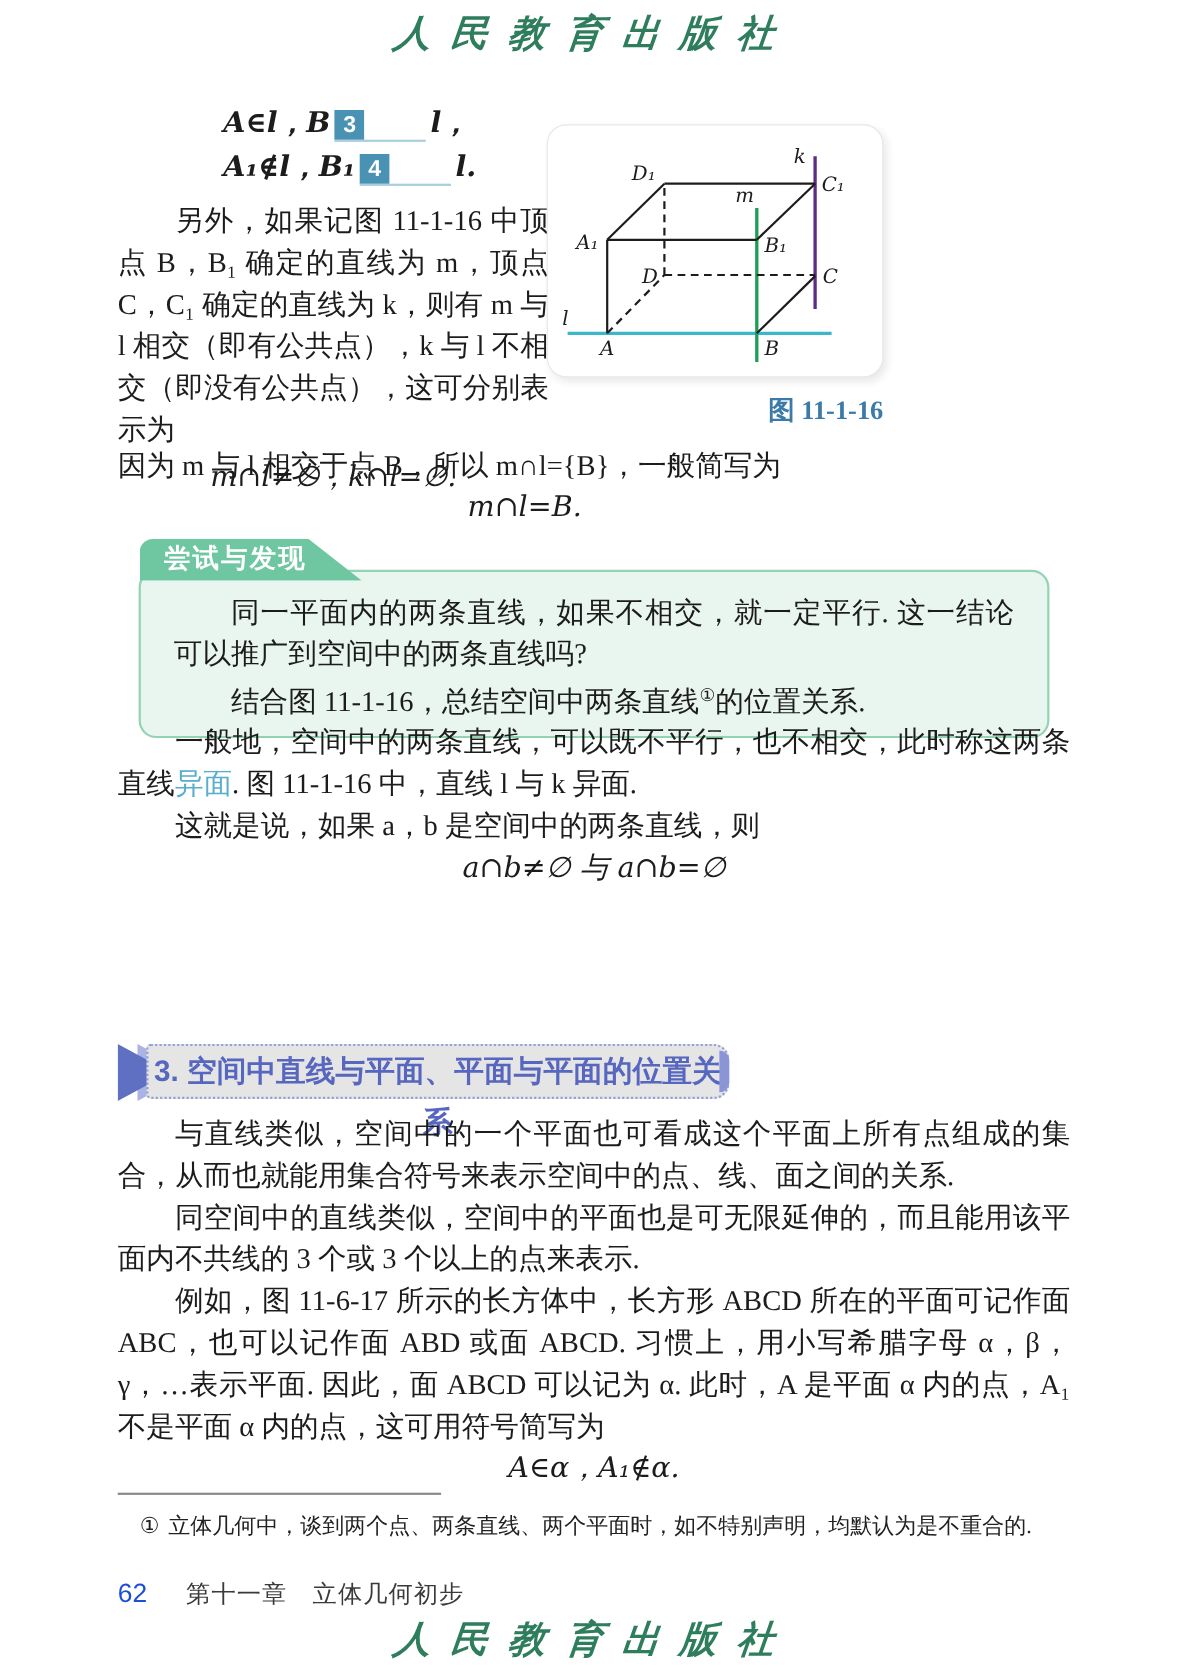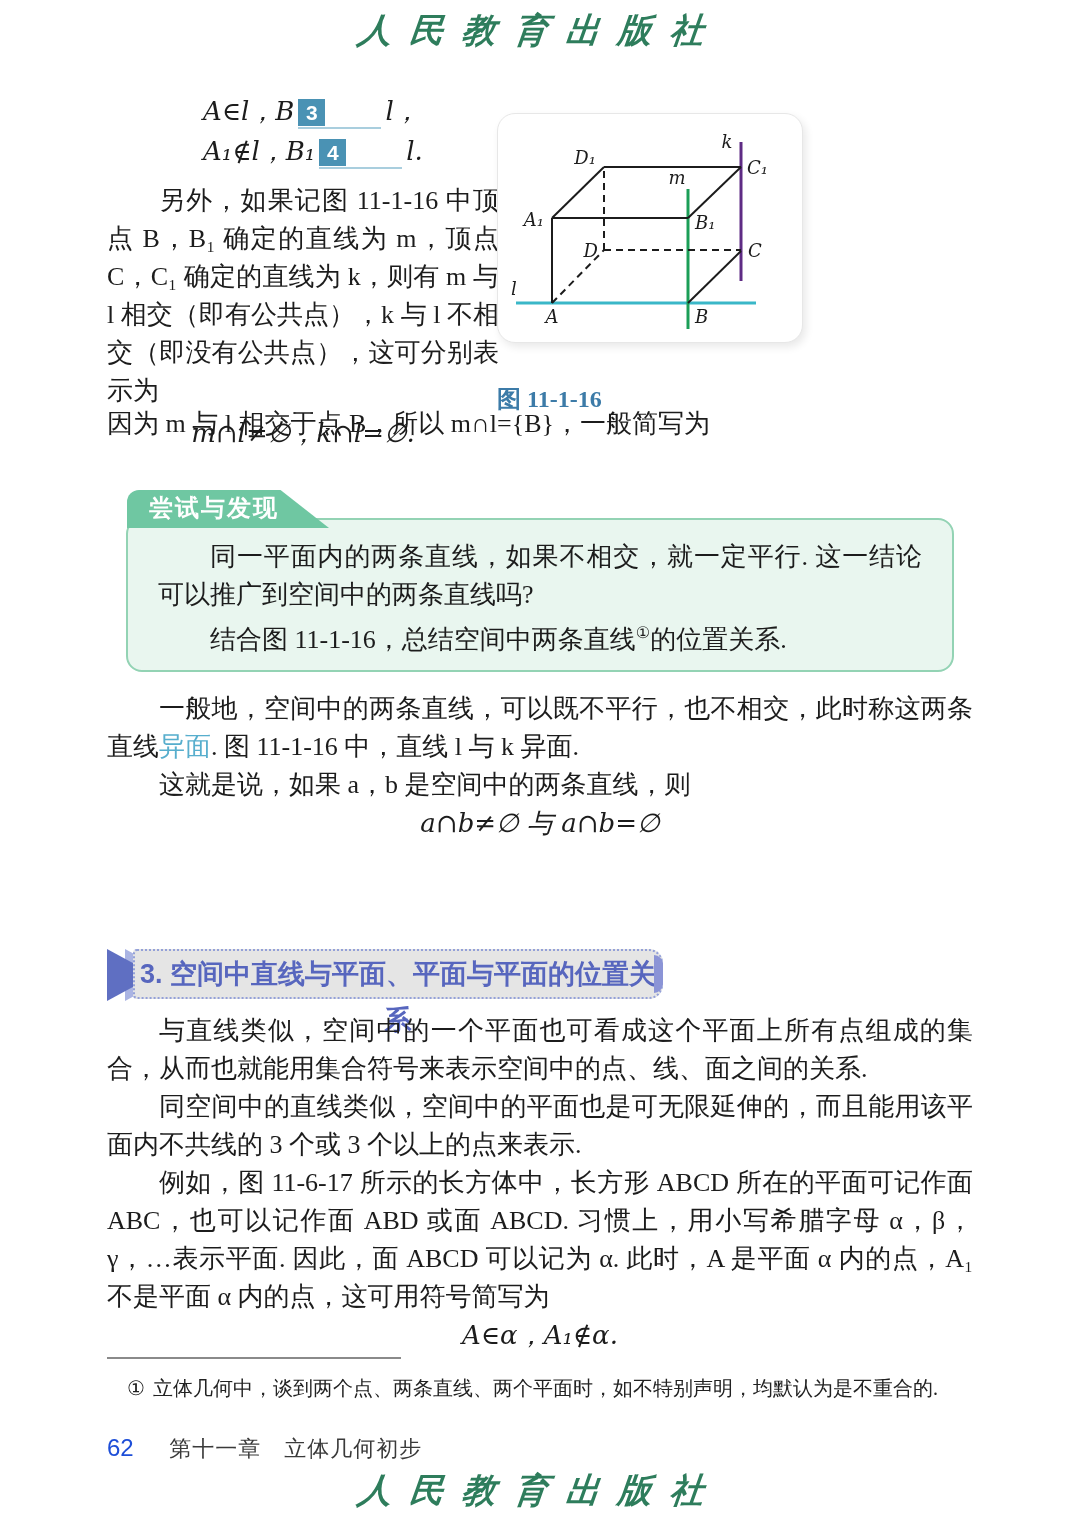--- a/index.html
+++ b/index.html
@@ -12,21 +12,21 @@
   .logo {
     position:absolute; left:0; right:0; text-align:center;
     font-family:"DejaVu Serif",serif; font-style:italic; font-weight:bold;
     color:#2e7d5c; font-size:34px; letter-spacing:18px; transform:skewX(-6deg);
   }
   .header-logo { top:8px; }
   .footer-logo { top:1468px; }
   
   .para { font-size:26px; line-height:38px; text-align:justify; }
   .indent { text-indent:2em; }
-  .math { font-family:"DejaVu Serif",serif; font-style:italic; }
+  .math { font-family:"DejaVu Serif",serif; font-style:italic;font-weight:bold; }
   .formula {
     font-family:"DejaVu Serif",serif; font-style:italic;
     font-size:26px; text-align:center;
   }
   .accent { color:#57aecd; }
   
   .top-left { position:absolute; left:107px; top:94px; width:392px; }
   .tf-line { height:40px; padding-left:96px; font-size:26px; white-space:nowrap; }
   .fill { display:inline-block; border-bottom:2px solid #a9cede; margin:0 4px; }
   .badge {
@@ -37,22 +37,22 @@
   .blank-space { display:inline-block; width:56px; }
   .top-left .para { margin-top:8px; line-height:38px; }
   .top-left .formula { margin-top:6px; }
   
   .figure-panel {
     position:absolute; left:497px; top:113px; width:306px; height:230px;
     background:#ffffff; border:1px solid #e7e7e7; border-radius:18px;
     box-shadow:3px 4px 8px rgba(0,0,0,0.09);
   }
   .figure-caption {
-    position:absolute; left:497px; top:357px; width:306px; text-align:left;
-    font-size:24px; font-weight:bold; color:#3c7ba8;margin-top:26px;
+    position:absolute; left:497px; top:357px; width:306px; text-align:right;
+    font-size:24px; font-weight:bold; color:#3c7ba8;
   }
   .fig-label { font-family:"DejaVu Serif",serif; font-style:italic; font-size:18px; fill:#1c1c1c; }
   
   .because { position:absolute; left:107px; top:406px; width:866px; font-size:26px; }
   .mid-formula { position:absolute; left:107px; top:446px; width:740px; }
   
   .discover-box {
     position:absolute; left:126px; top:518px; width:828px; min-height:148px;
     background:#e9f6ef; border:2px solid #93d3b4; border-radius:16px;
     padding:18px 30px 11px 30px;
@@ -61,21 +61,21 @@
     position:absolute; left:-1px; top:-30px; width:202px; height:38px;
     background:#6fc7a2; color:#ffffff; font-weight:bold; font-size:24px;
     line-height:36px; padding-left:22px; letter-spacing:2px;
     clip-path:polygon(0 0, 76% 0, 100% 100%, 0 100%);
     border-top-left-radius:12px;
     font-family:"Liberation Sans","DejaVu Sans",sans-serif;
   }
   .discover-box .para { line-height:38px; }
   .discover-box sup { font-size:16px; }
   
-  .body-1 { position:absolute; left:107px; top:690px; width:866px; }
+  .body-1 { position:absolute; left:107px; top:656px; width:866px; }
   .body-2 { position:absolute; left:107px; top:1012px; width:866px; }
   .center-f { width:730px; margin:0 auto; line-height:38px; }
   
   .section-banner { position:absolute; left:107px; top:946px; width:620px; height:58px; }
   .banner-arrow { position:absolute; left:0; top:2px; }
   .banner-strip {
     position:absolute; left:26px; top:3px; width:530px; height:50px;
     background:#e5e5e5; border:2px dotted #93a0d8;
     border-radius:4px 14px 14px 4px;
     text-align:center; line-height:46px;
@@ -146,20 +146,21 @@
       <text class="fig-label" x="98" y="50" text-anchor="end">D₁</text>
 
       <text class="fig-label" x="16" y="181" text-anchor="middle" fill="#3ab7c8">l</text>
       <text class="fig-label" x="179" y="70" text-anchor="middle" fill="#1b9e57">m</text>
       <text class="fig-label" x="229" y="34" text-anchor="middle" fill="#5e2b84">k</text>
     </svg>
   </div>
   <div class="figure-caption">图 11-1-16</div>
 
   <p class="because">因为 m 与 l 相交于点 B，所以 m∩l={B}，一般简写为</p>
+  <div class="formula mid-formula">m∩l=B.</div>
 
   <div class="discover-box">
     <div class="discover-tab">尝试与发现</div>
     <p class="para indent">同一平面内的两条直线，如果不相交，就一定平行. 这一结论可以推广到空间中的两条直线吗?</p>
     <p class="para indent"><span>结合图 11-1-16，总结空间中两条直线</span><sup>①</sup><span>的位置关系.</span></p>
   </div>
 
   <div class="body-1">
     <p class="para indent"><span>一般地，空间中的两条直线，可以既不平行，也不相交，此时称这两条直线</span><span class="accent">异面</span><span>. 图 11-1-16 中，直线 l 与 k 异面.</span></p>
     <p class="para indent">这就是说，如果 a，b 是空间中的两条直线，则</p>

